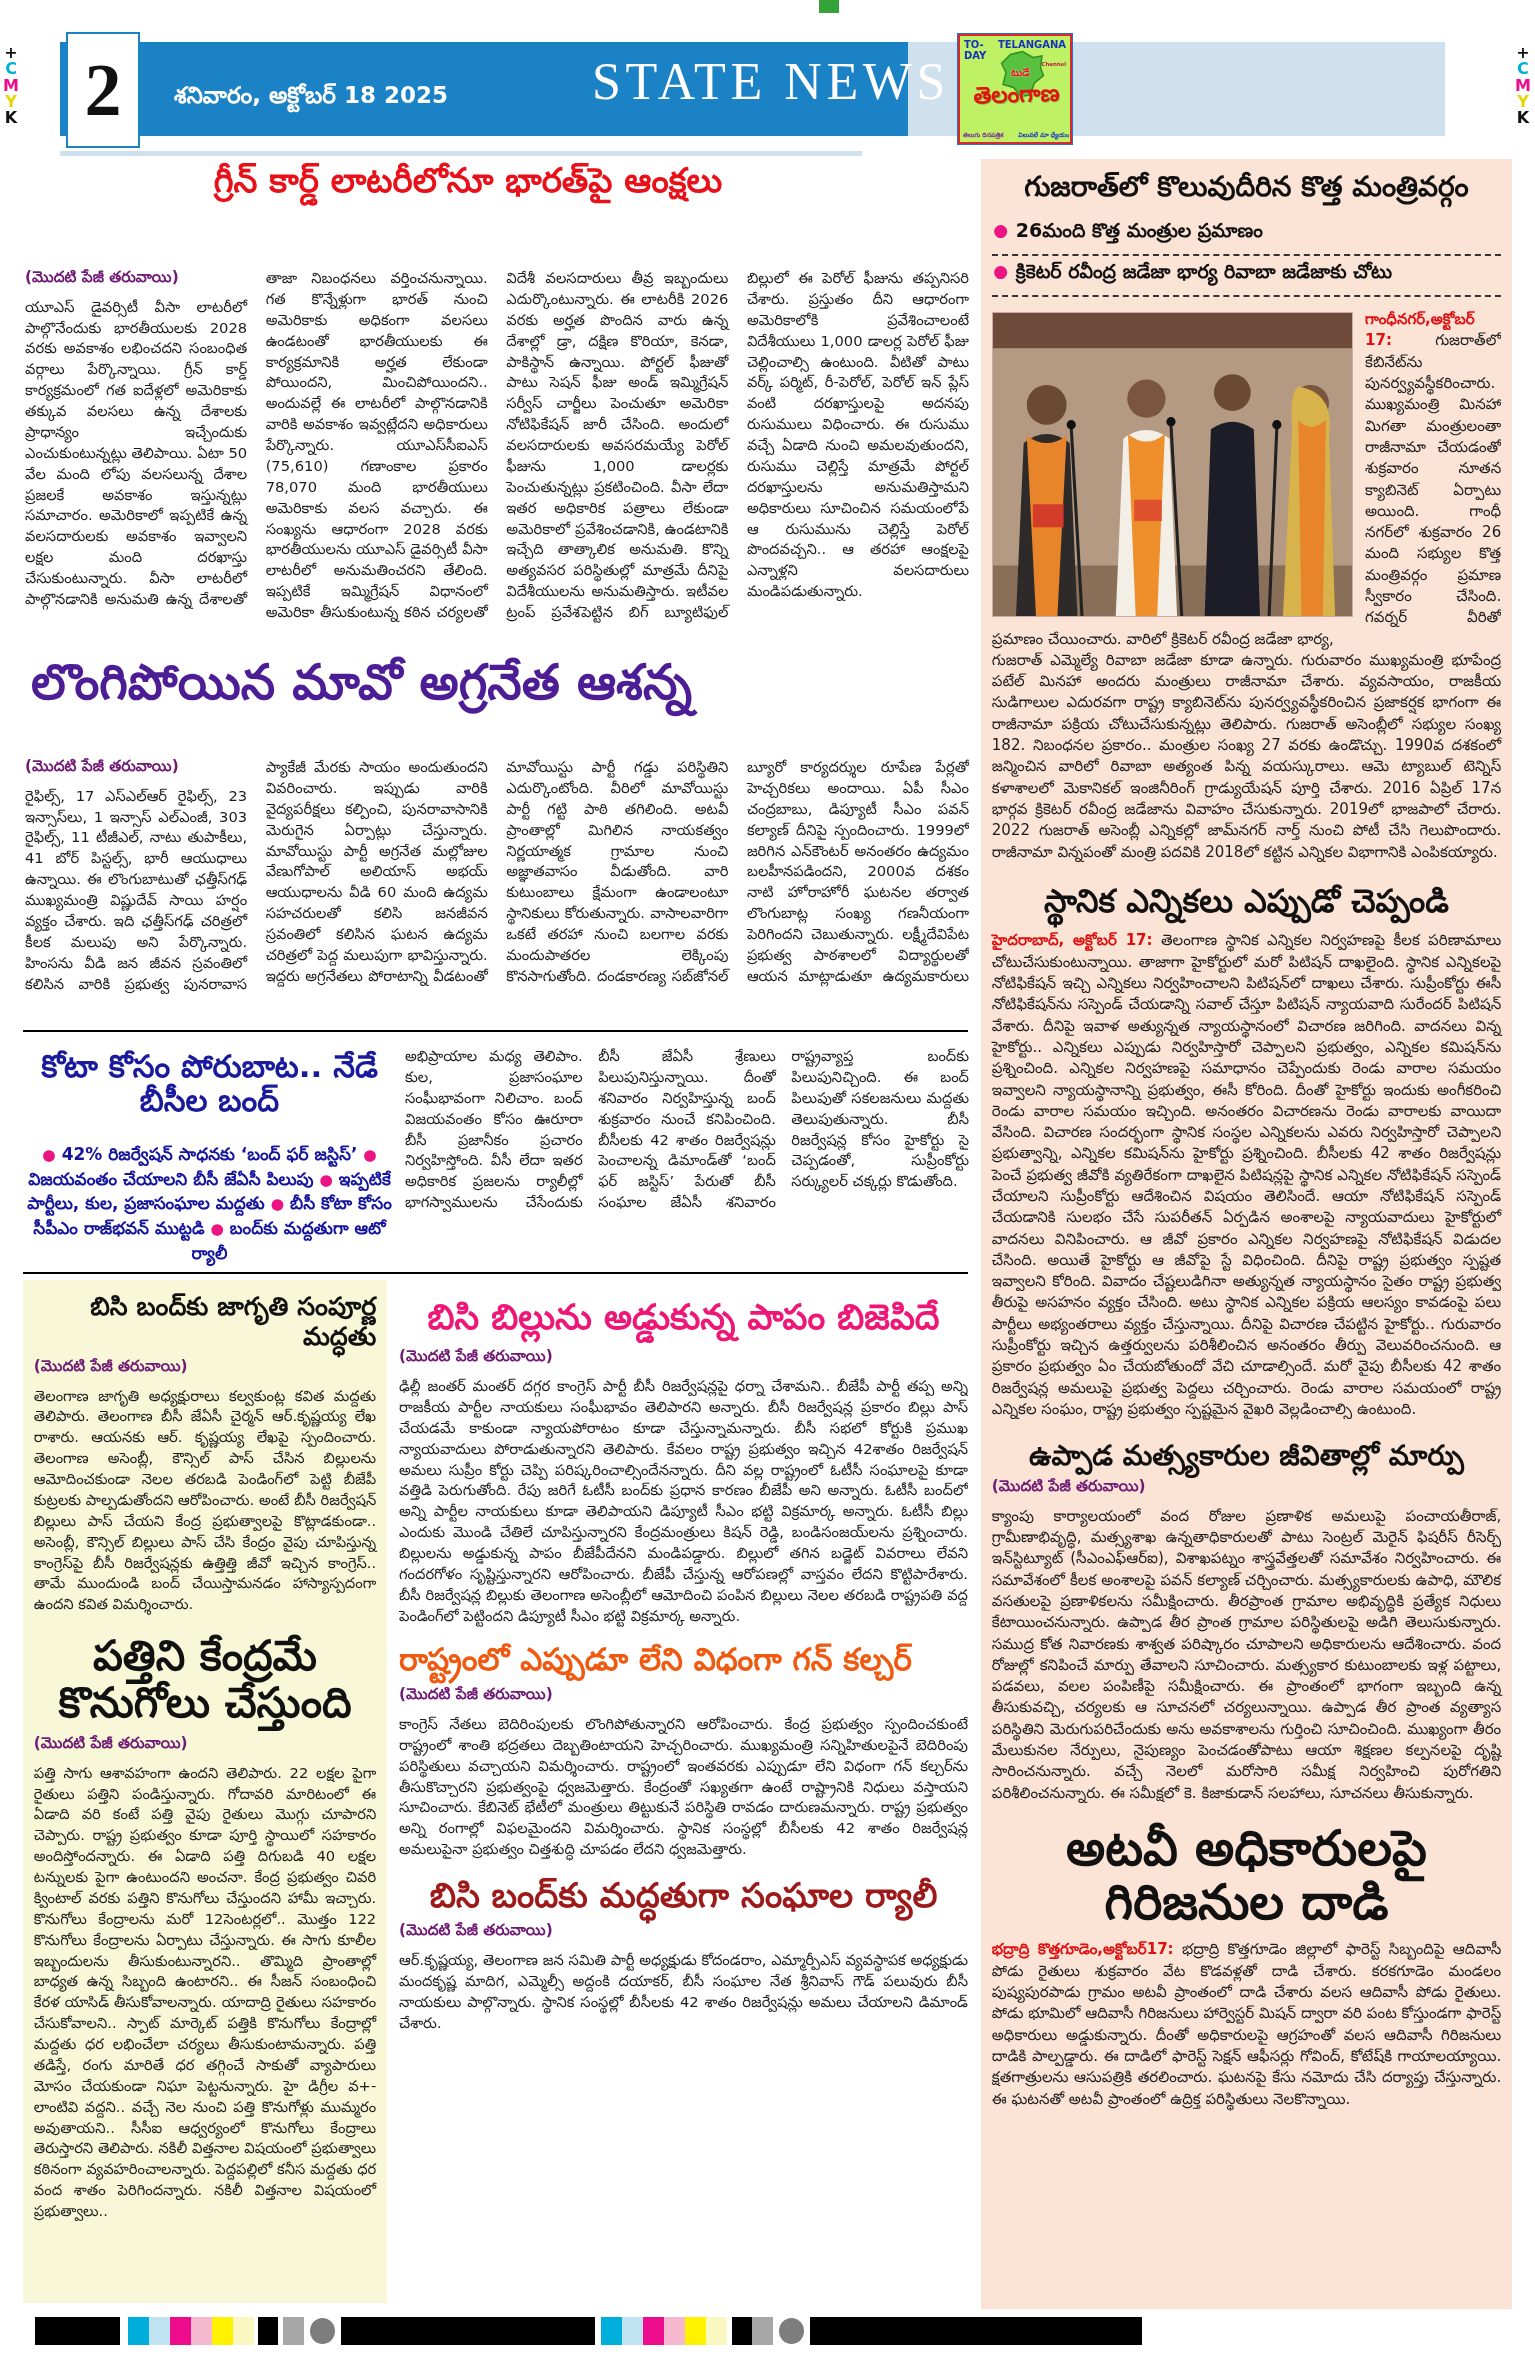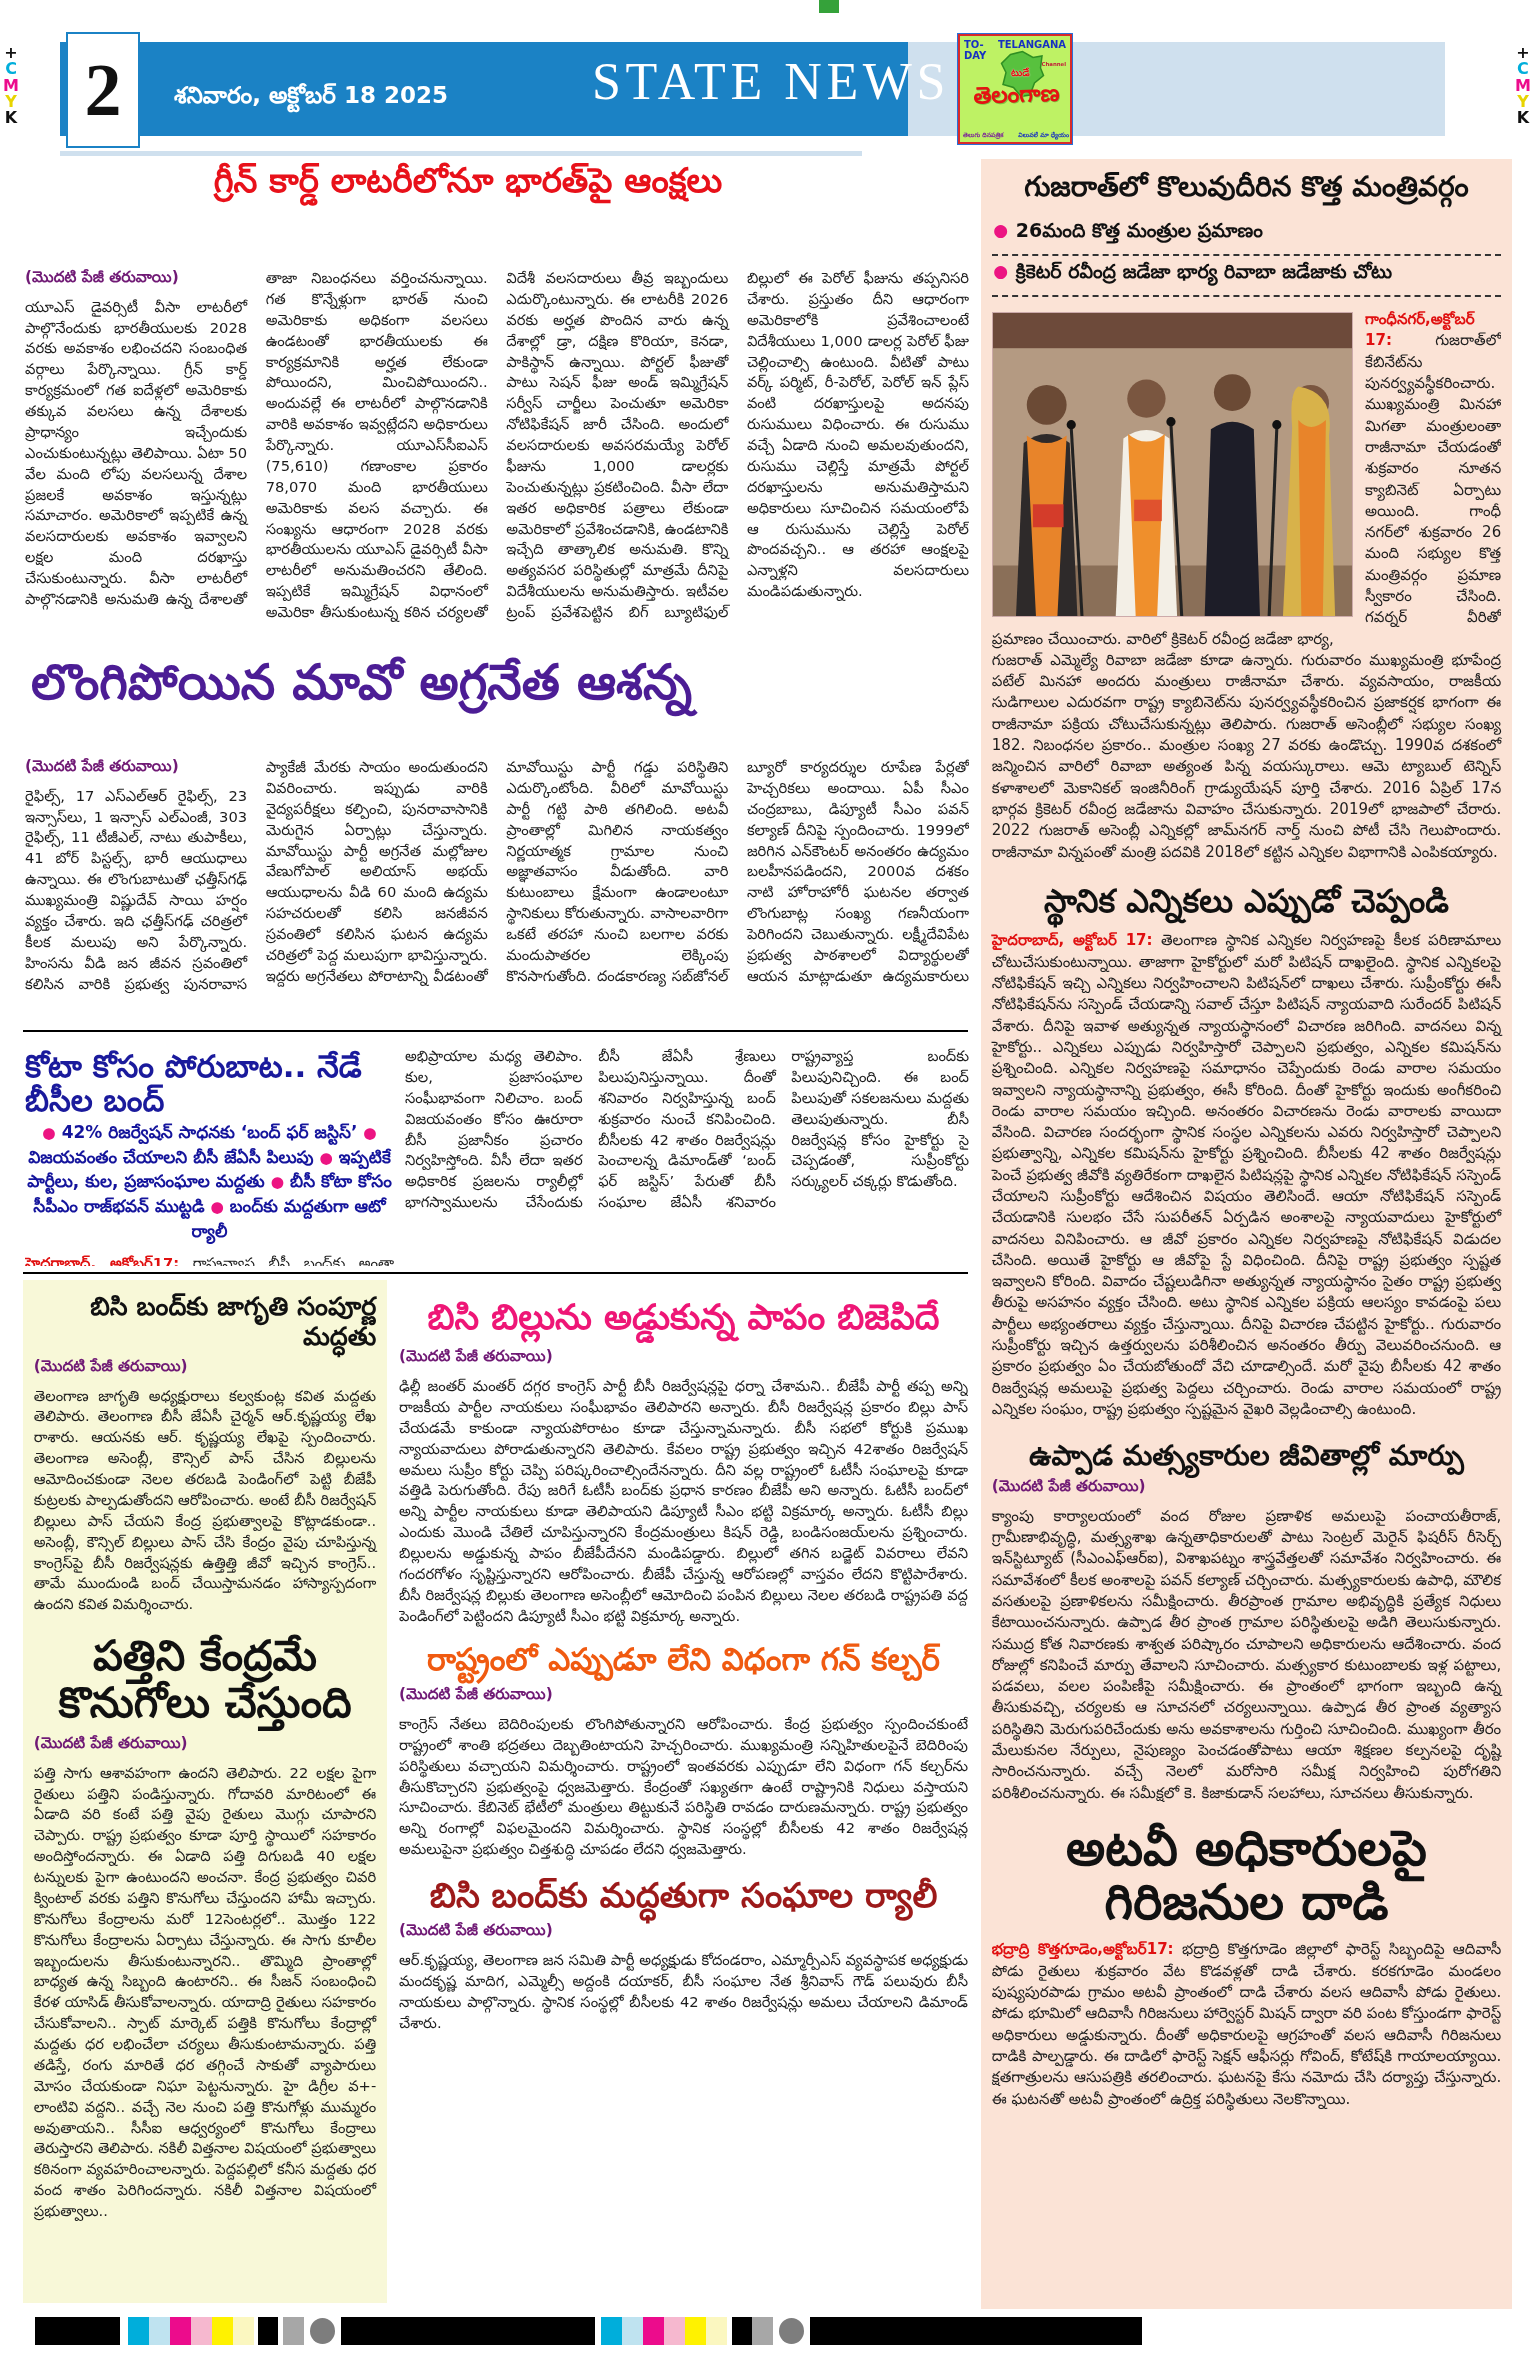--- a/index.html
+++ b/index.html
@@ -51,38 +51,38 @@
   .headline-b { position:absolute; left:31px; top:657px; width:933px; text-align:left;
                 color:#4c1d95; font-weight:bold; font-size:49px; line-height:1.05; }
   .body-b { position:absolute; left:25px; top:757px; width:944px; height:248px;
             column-count:4; column-gap:18.5px; overflow:hidden; }
 
   .rule-1 { position:absolute; left:23px; top:1030px; width:945px; height:2.3px; background:#000; }
   .rule-2 { position:absolute; left:23px; top:1272px; width:945px; height:2.3px; background:#000; }
 
   
   .quota-left { position:absolute; left:25px; top:1049px; width:369px; height:217px; overflow:hidden; }
-  .quota-head { color:#1a1a9c; font-weight:bold; font-size:31px; line-height:1.1; margin-bottom:3px; }
+  .quota-head { color:#1a1a9c; font-weight:bold; font-size:31px; text-align:center; line-height:1.1; margin-bottom:25px; }
   .quota-bullets { text-align:center; color:#14149c; font-weight:bold; font-size:17px; line-height:1.45; }
   .quota-bullets .dot { color:#ec1482; font-size:15.4px; }
   .quota-lead { margin-top:9.3px; font-size:14.7px; }
   .quota-right { position:absolute; left:405px; top:1046px; width:564px; height:222px;
                  column-count:3; column-gap:15.4px; overflow:hidden; }
 
   
   .ybox { position:absolute; left:23px; top:1280px; width:364px; height:1023px;
           background:#f8f8d8; padding:12.3px 10.8px; overflow:hidden; }
   .yhead1 { font-weight:bold; font-size:25.4px; color:#111; text-align:right; line-height:1.15; margin-bottom:6.2px; }
   .yhead2 { font-weight:bold; font-size:42px; color:#111; text-align:center; line-height:1.12; margin:17px 0 7.7px; }
   .ybox .tx { font-size:14.7px; }
 
   
   .midcol { position:absolute; left:399px; top:1286px; width:569px; height:1016px; overflow:hidden; }
   .mid-head-1 { color:#ee1676; font-weight:bold; font-size:35px; text-align:center; line-height:1.18; margin:10.8px 0 9.3px; }
-  .mid-head-2 { color:#f05a10; font-weight:bold; font-size:31px; text-align:center; line-height:1.15; margin:15.4px 0 7.7px; }
+  .mid-head-2 { color:#f05a10; font-weight:bold; font-size:31px; line-height:1.15; margin:15.4px 0 7.7px; }
   .mid-head-3 { color:#9c1a1a; font-weight:bold; font-size:34px; text-align:center; line-height:1.12; margin:15.4px 0 7.7px; }
 
   
   .peach { position:absolute; left:981px; top:159px; width:531px; height:2150px;
            background:#fbe3d6; padding:7.7px 10.8px; overflow:hidden; }
   .r1-head { color:#111; font-weight:bold; font-size:28px; text-align:center; line-height:1.15; margin:4.6px 0 10.8px; }
   .r-bullet { display:flex; gap:7.7px; align-items:flex-start; color:#111; font-weight:bold; font-size:19px;
               padding:4.6px 1.5px 7.7px; border-bottom:2.3px dashed #333; }
   .r-bullet .dot { color:#ec1482; font-size:17px; line-height:1.4; }
   .photo-wrap { margin-top:12.3px; overflow:hidden; }

